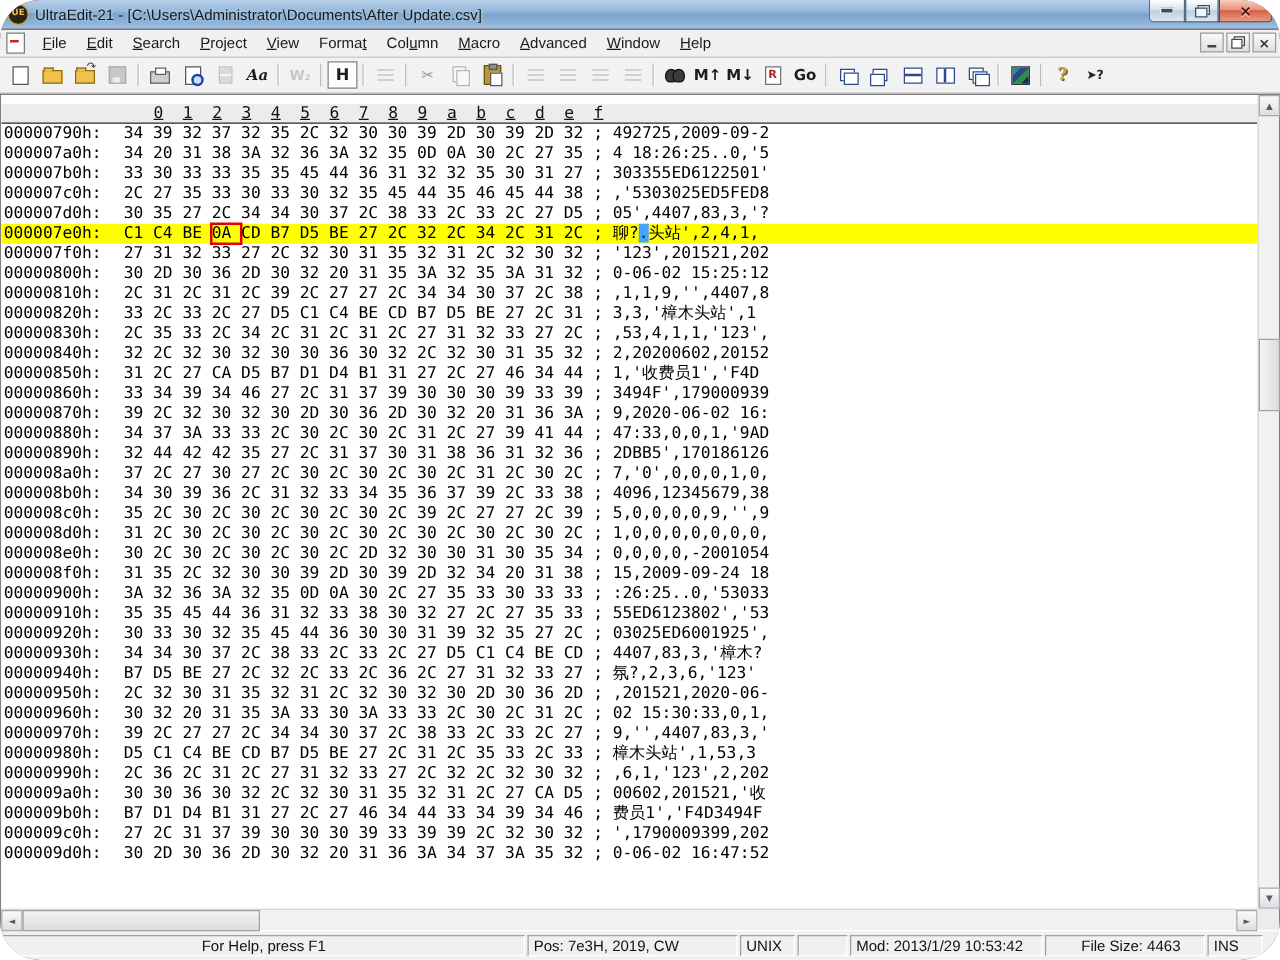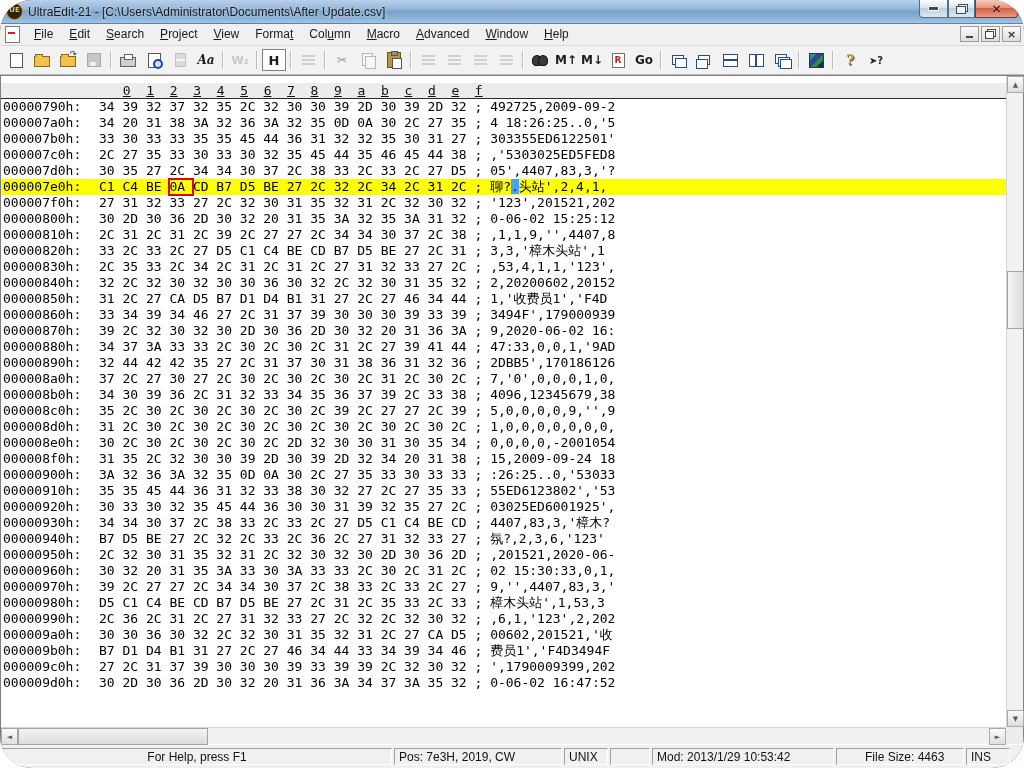--- a/index.html
+++ b/index.html
@@ -360,19 +360,19 @@
       <div class="sbtn right">►</div>
     </div>
     <div class="corner"></div>
   </div>
 
   <div class="statusbar" id="statusbar">
       <div class="seg" style="flex: 1 1 auto; text-align: center;">For Help, press F1</div>
       <div class="seg" style="width: 168px;">Pos: 7e3H, 2019, CW</div>
       <div class="seg" style="width: 44px;">UNIX</div>
       <div class="seg" style="width: 40px;"></div>
-      <div class="seg" style="width: 182px;">Mod: 2013/1/29 10:53:42</div>
+      <div class="seg" style="width: 154px;">Mod: 2013/1/29 10:53:42</div>
       <div class="seg" style="width: 128px; padding-left: 28px;">File Size: 4463</div>
       <div class="seg" style="width: 44px;">INS</div>
       <div class="seg-filler"></div>
     </div>
 
 </div>
 
 </body></html>

